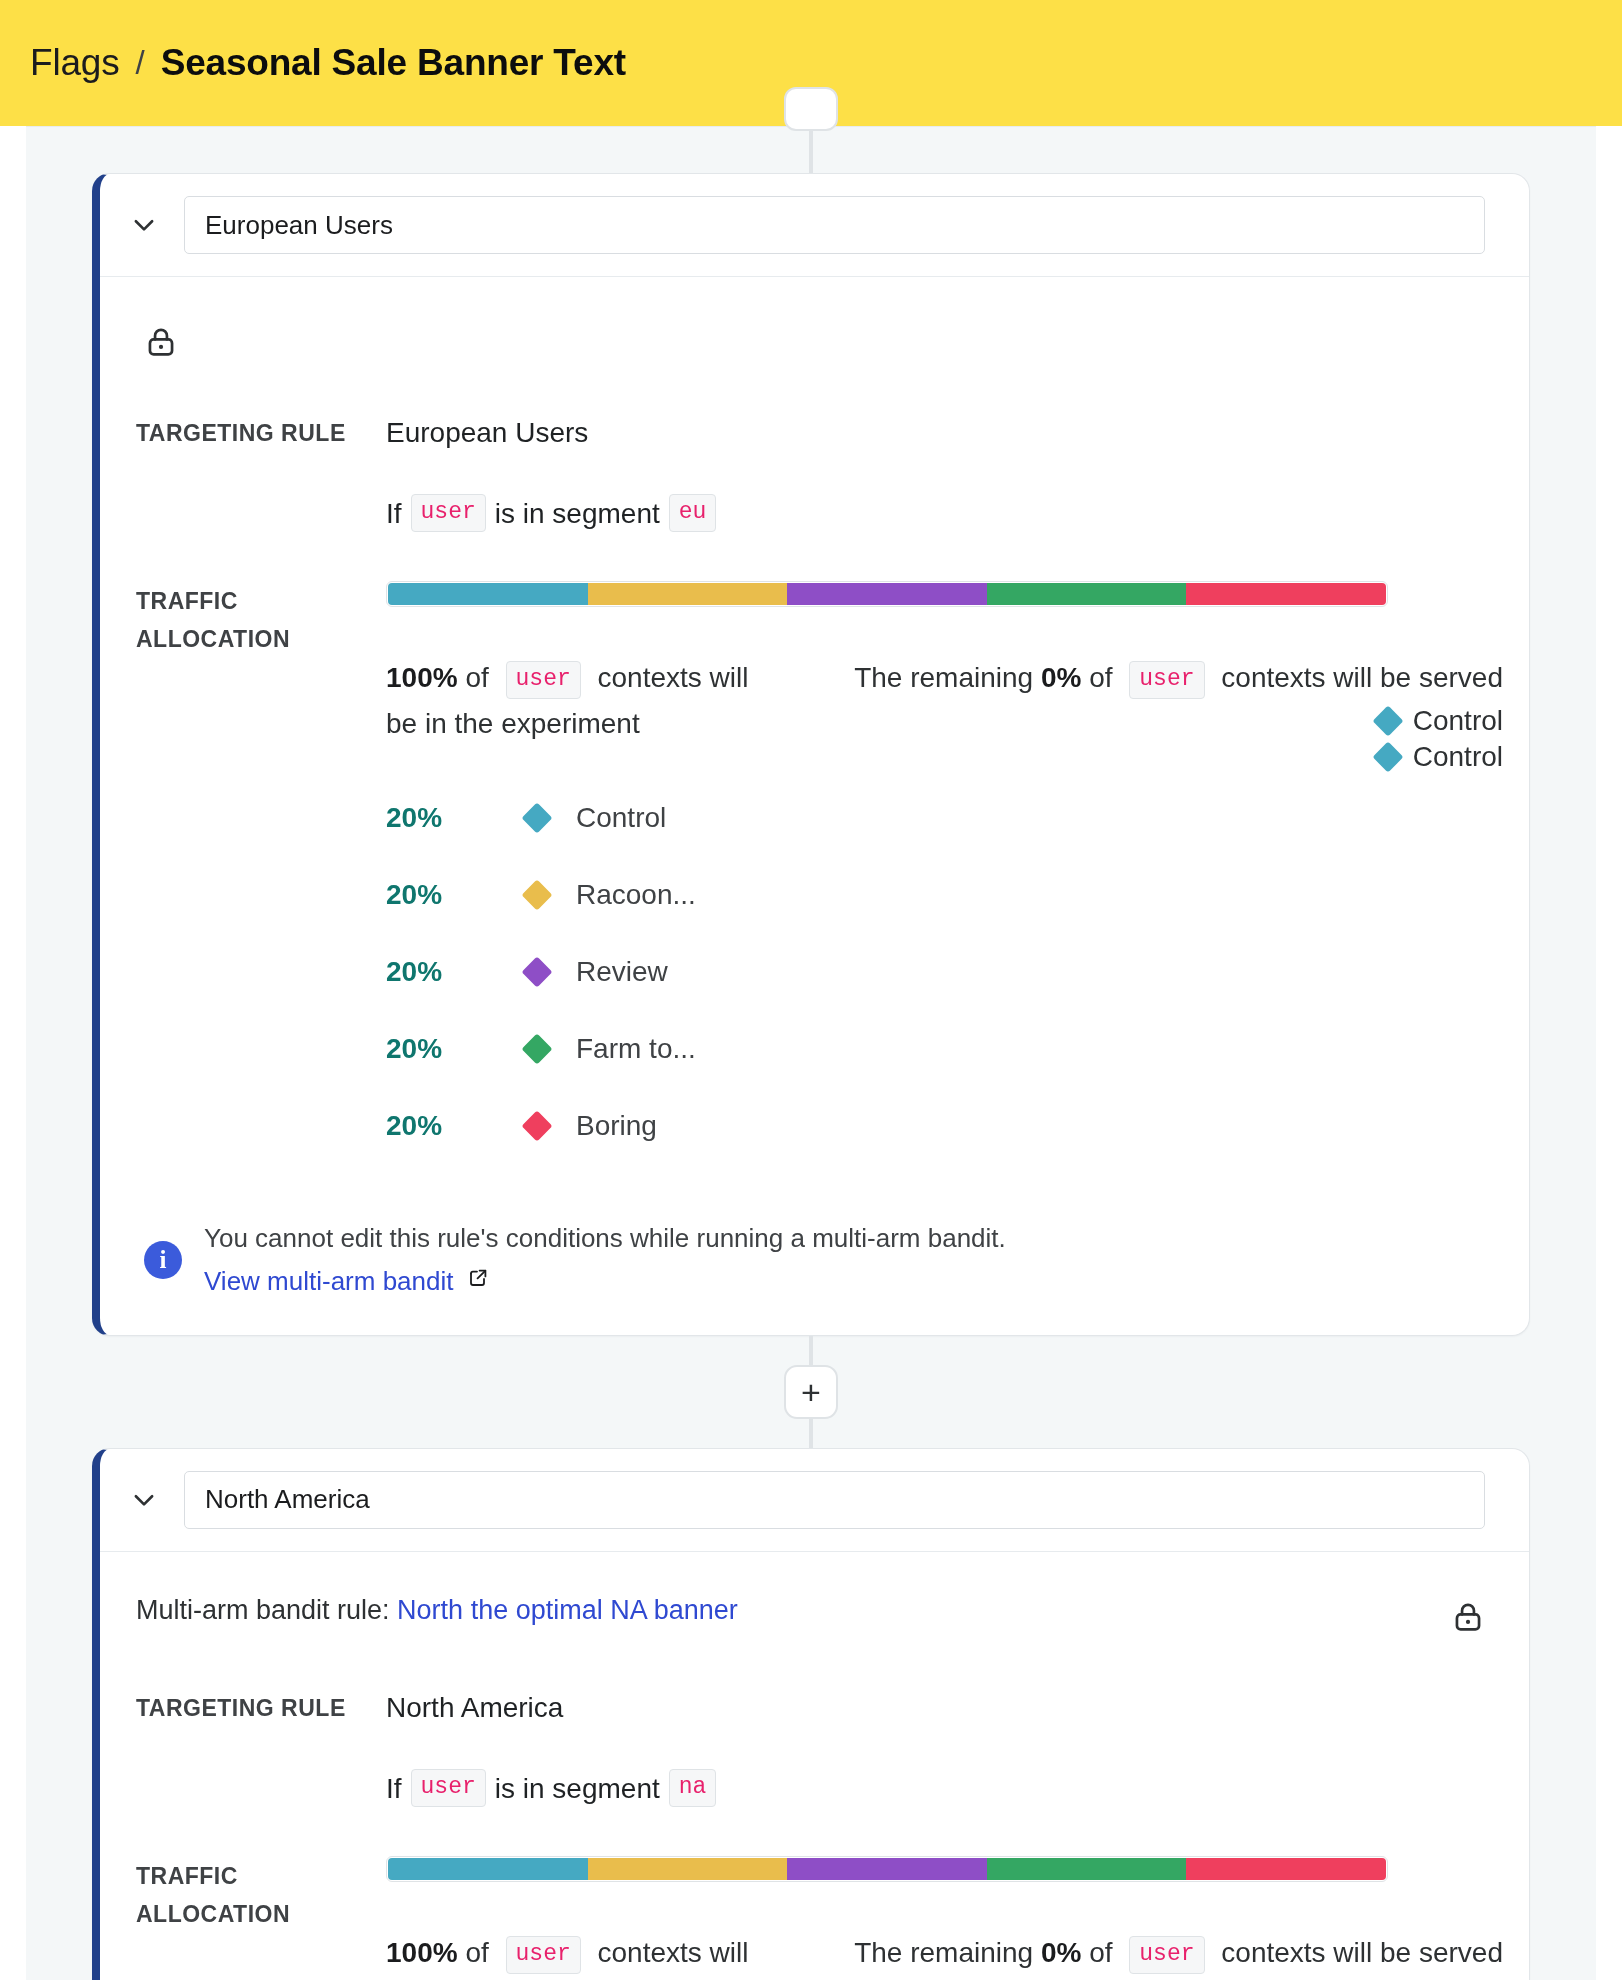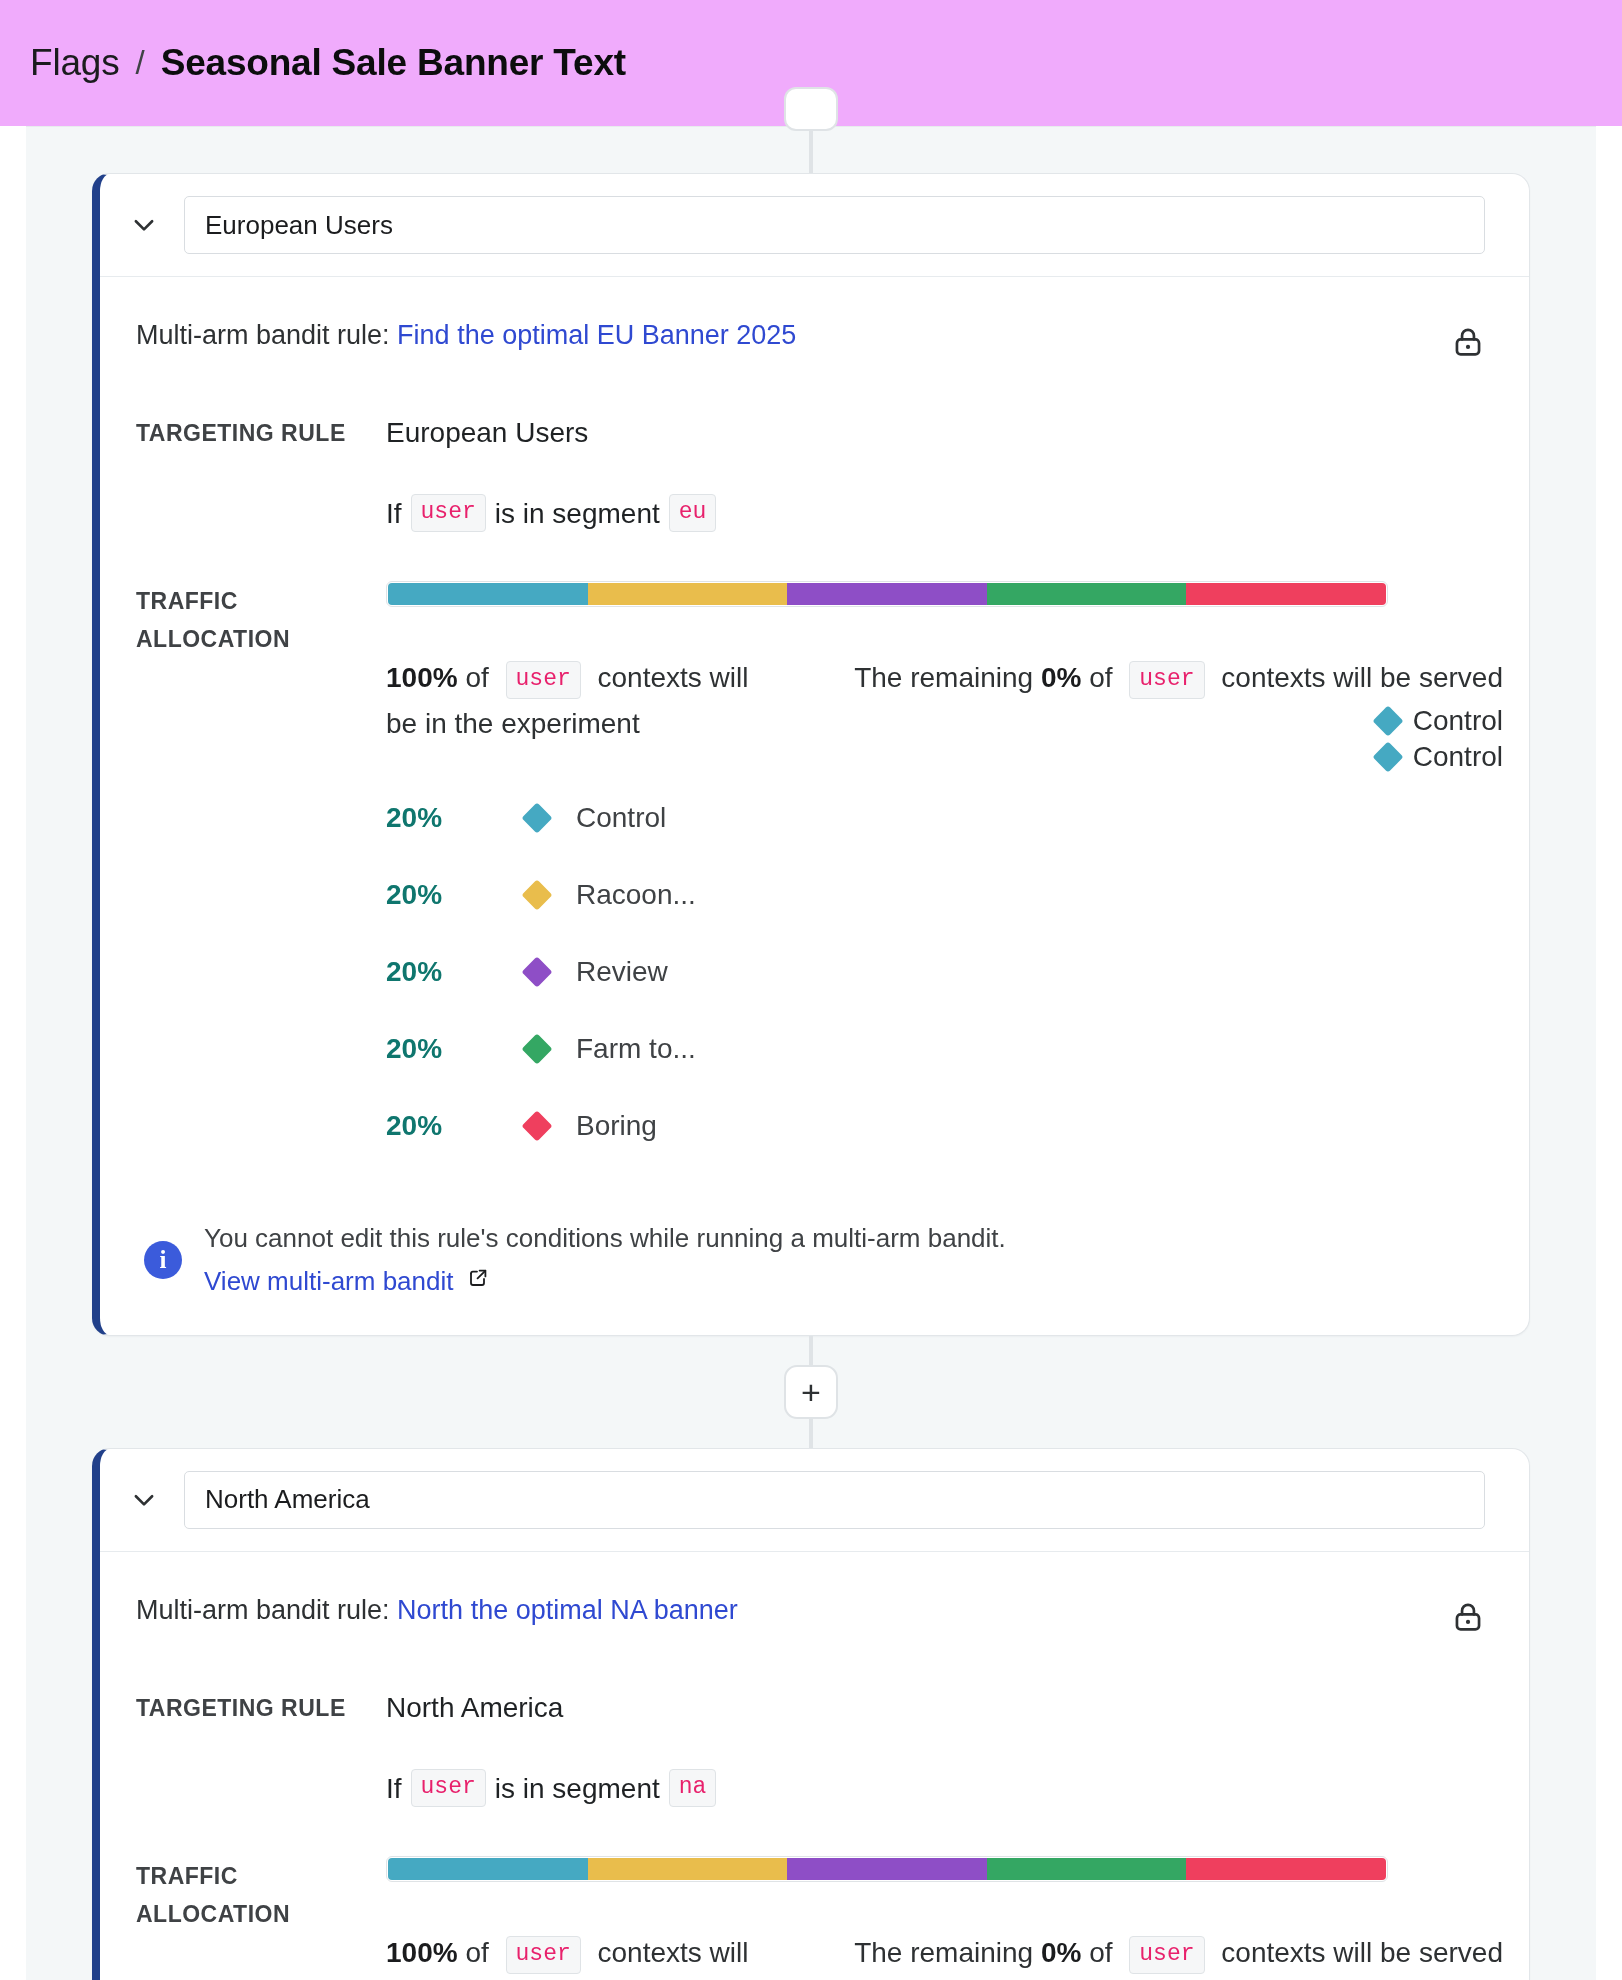--- a/index.html
+++ b/index.html
@@ -18,21 +18,21 @@
     height: 1980px;
     background: #ffffff;
   }
 
   
   .breadcrumb {
     height: 126px;
     display: flex;
     align-items: center;
     padding-left: 30px;
-    background: #f0abfc;
+    background: #fde047;
   }
   .crumb-root {
     font-size: 37px;
     color: #1b1c1e;
     font-weight: 400;
     letter-spacing: -0.2px;
   }
   .crumb-sep {
     font-size: 33px;
     color: #3f4245;
@@ -380,24 +380,20 @@
             <svg width="30" height="30" viewBox="0 0 24 24" fill="none" aria-hidden="true">
               <path d="M5.5 9 L12 15.5 L18.5 9" stroke="#2e3133" stroke-width="2.1" stroke-linecap="round" stroke-linejoin="round"></path>
             </svg>
           </button>
           <div class="name-input" title="Rule name">European Users</div>
         </div>
 
         <div class="card-body">
 
           <div class="bandit-line">
-            <div class="bandit-text">
-              <span>Multi-arm bandit rule:</span>
-              <a class="bandit-link" href="#">Find the optimal EU Banner 2025</a>
-            </div>
             <button class="lock-btn">
               <svg width="34" height="34" viewBox="0 0 24 24" fill="none" aria-hidden="true">
                 <rect x="4.2" y="10.2" width="15.6" height="10.6" rx="2.6" stroke="#2e3133" stroke-width="1.9"></rect>
                 <path d="M7.8 10.2 V7.6 a4.2 4.2 0 0 1 8.4 0 V10.2" stroke="#2e3133" stroke-width="1.9" stroke-linecap="round"></path>
                 <circle cx="12" cy="15.5" r="1.5" fill="#2e3133"></circle>
               </svg>
             </button>
           </div>
 
           <div class="field-row">

